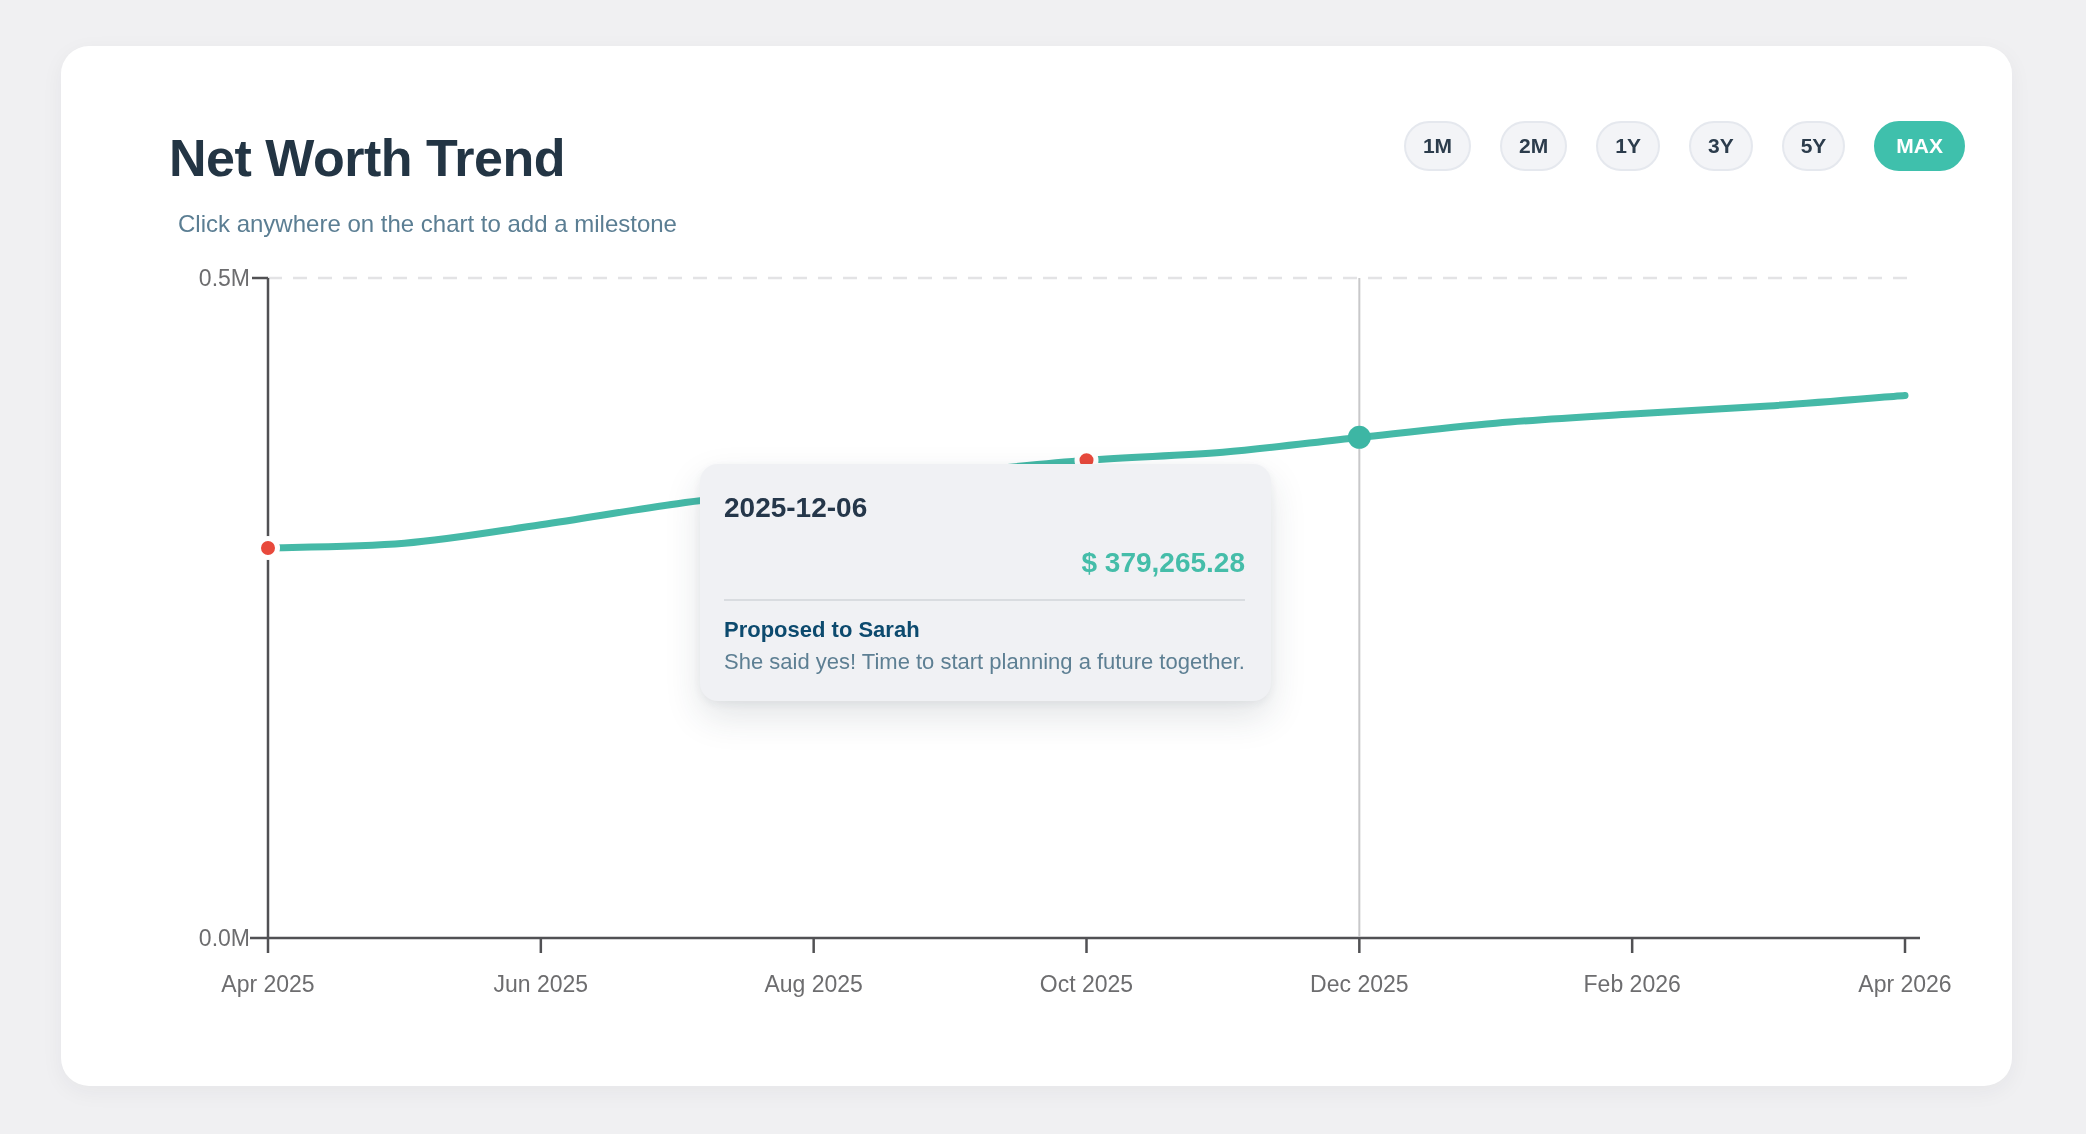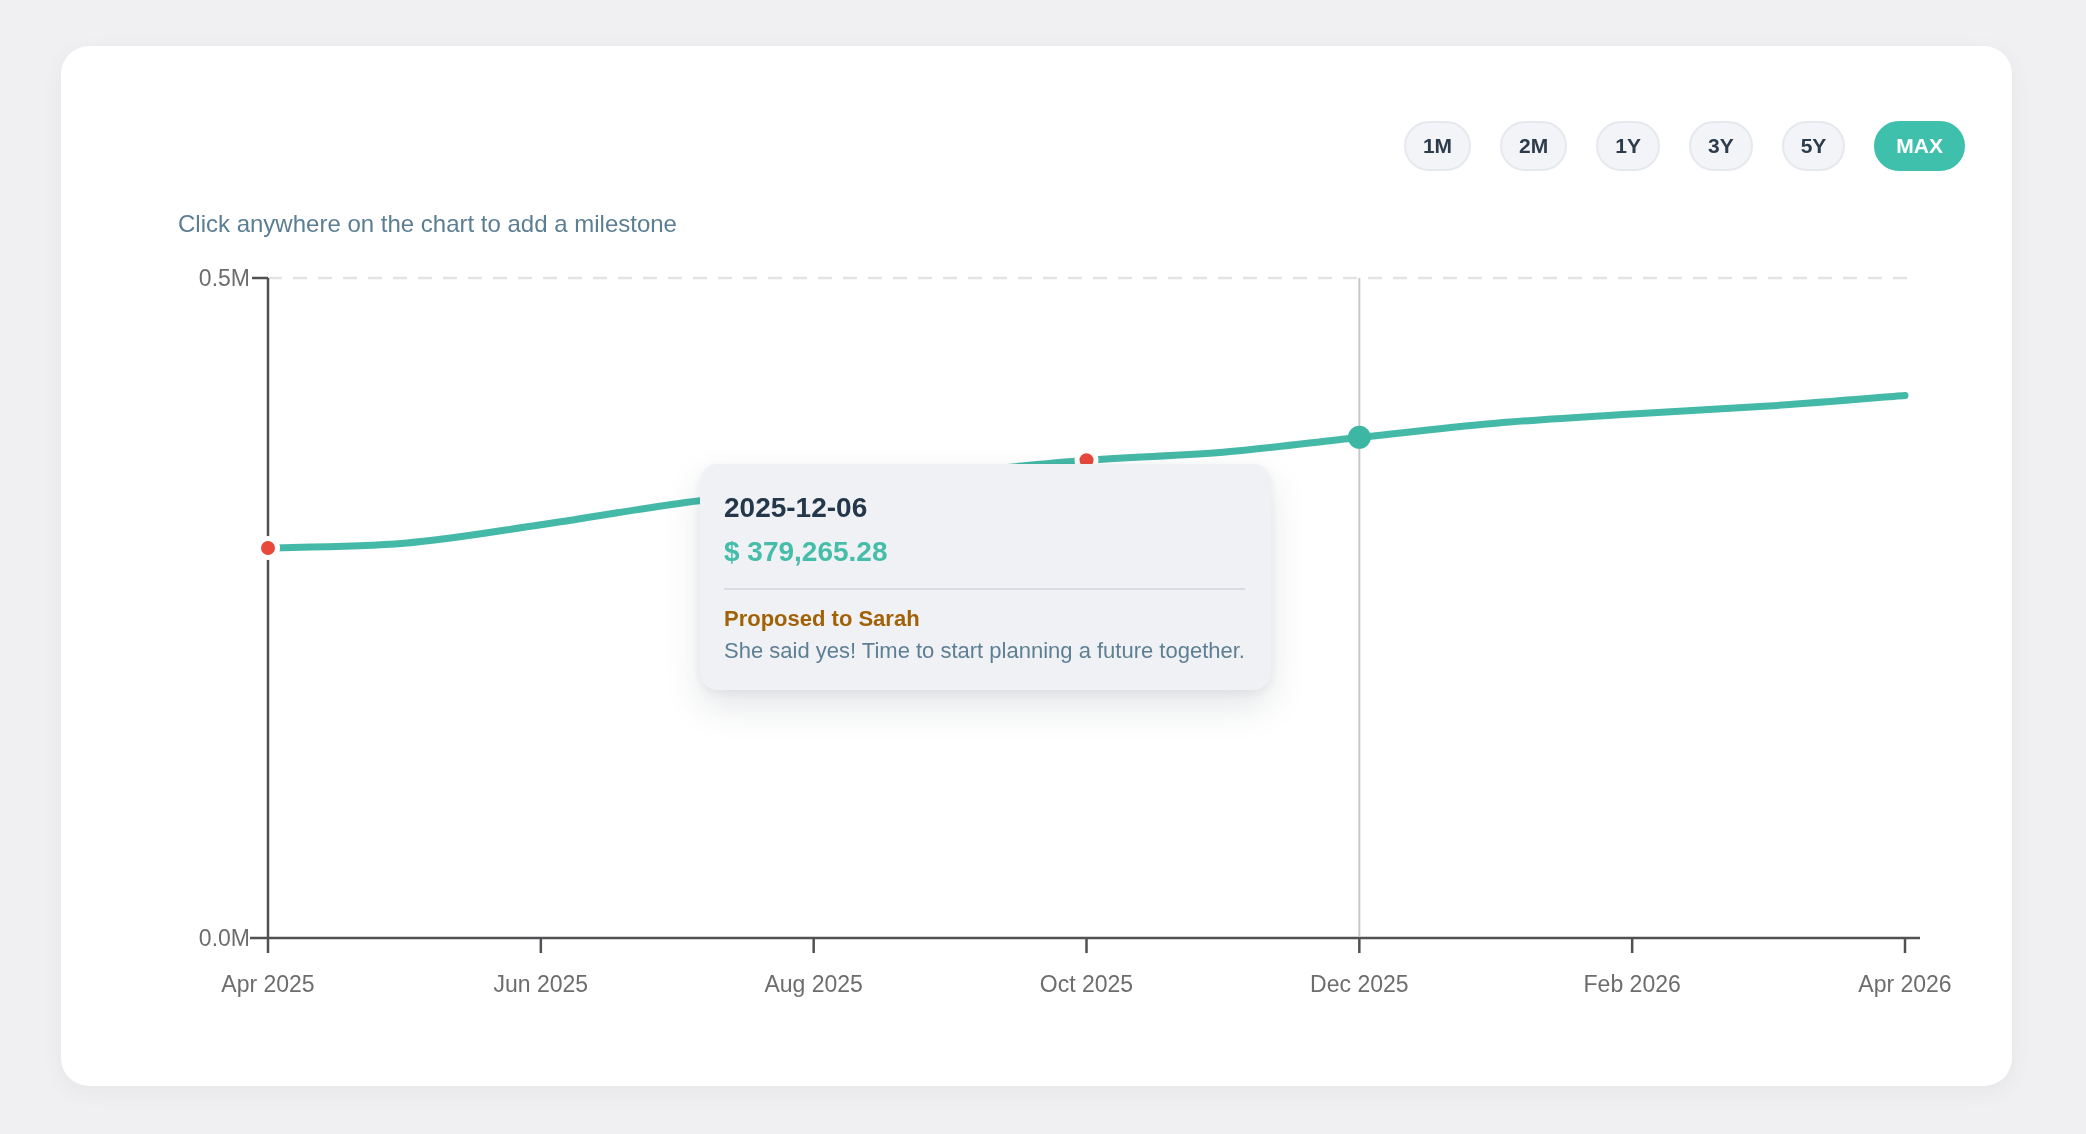--- a/index.html
+++ b/index.html
@@ -43,29 +43,30 @@
   .axis{stroke:#515154;stroke-width:2.5;fill:none;}
   .axlab{fill:#6d6d6f;font-size:23px;font-family:inherit;}
   .tooltip{
     position:absolute;left:700px;top:464px;
     width:max-content;max-width:720px;
     background:#f0f1f4;border-radius:18px;
     padding:28px 26px 26px 24px;
     box-shadow:0 16px 36px rgba(40,55,70,0.13), 0 3px 8px rgba(40,55,70,0.06);
   }
   .tt-date{font-size:28px;font-weight:700;color:#25374a;}
-  .tt-value{font-size:28px;font-weight:700;color:#45bda9;margin-top:12px;}
+  .tt-value{font-size:28px;font-weight:700;color:#45bda9;margin-top:23px;text-align:right;}
   .tt-divider{height:2px;background:#d9dce0;margin:20px 0 16px;}
-  .tt-title{font-size:22px;font-weight:700;color:#a16207;}
+  .tt-title{font-size:22px;font-weight:700;color:#0c4a6e;}
   .tt-desc{font-size:22px;font-weight:400;color:#5d7f93;margin-top:6px;white-space:nowrap;}
 </style>
 </head>
 <body>
 
 <div class="card">
+  <h1 class="title">Net Worth Trend</h1>
   <p class="subtitle">Click anywhere on the chart to add a milestone</p>
 </div>
 
 <div class="ranges">
   <button class="pill">1M</button>
   <button class="pill">2M</button>
   <button class="pill">1Y</button>
   <button class="pill">3Y</button>
   <button class="pill">5Y</button>
   <button class="pill active">MAX</button>

